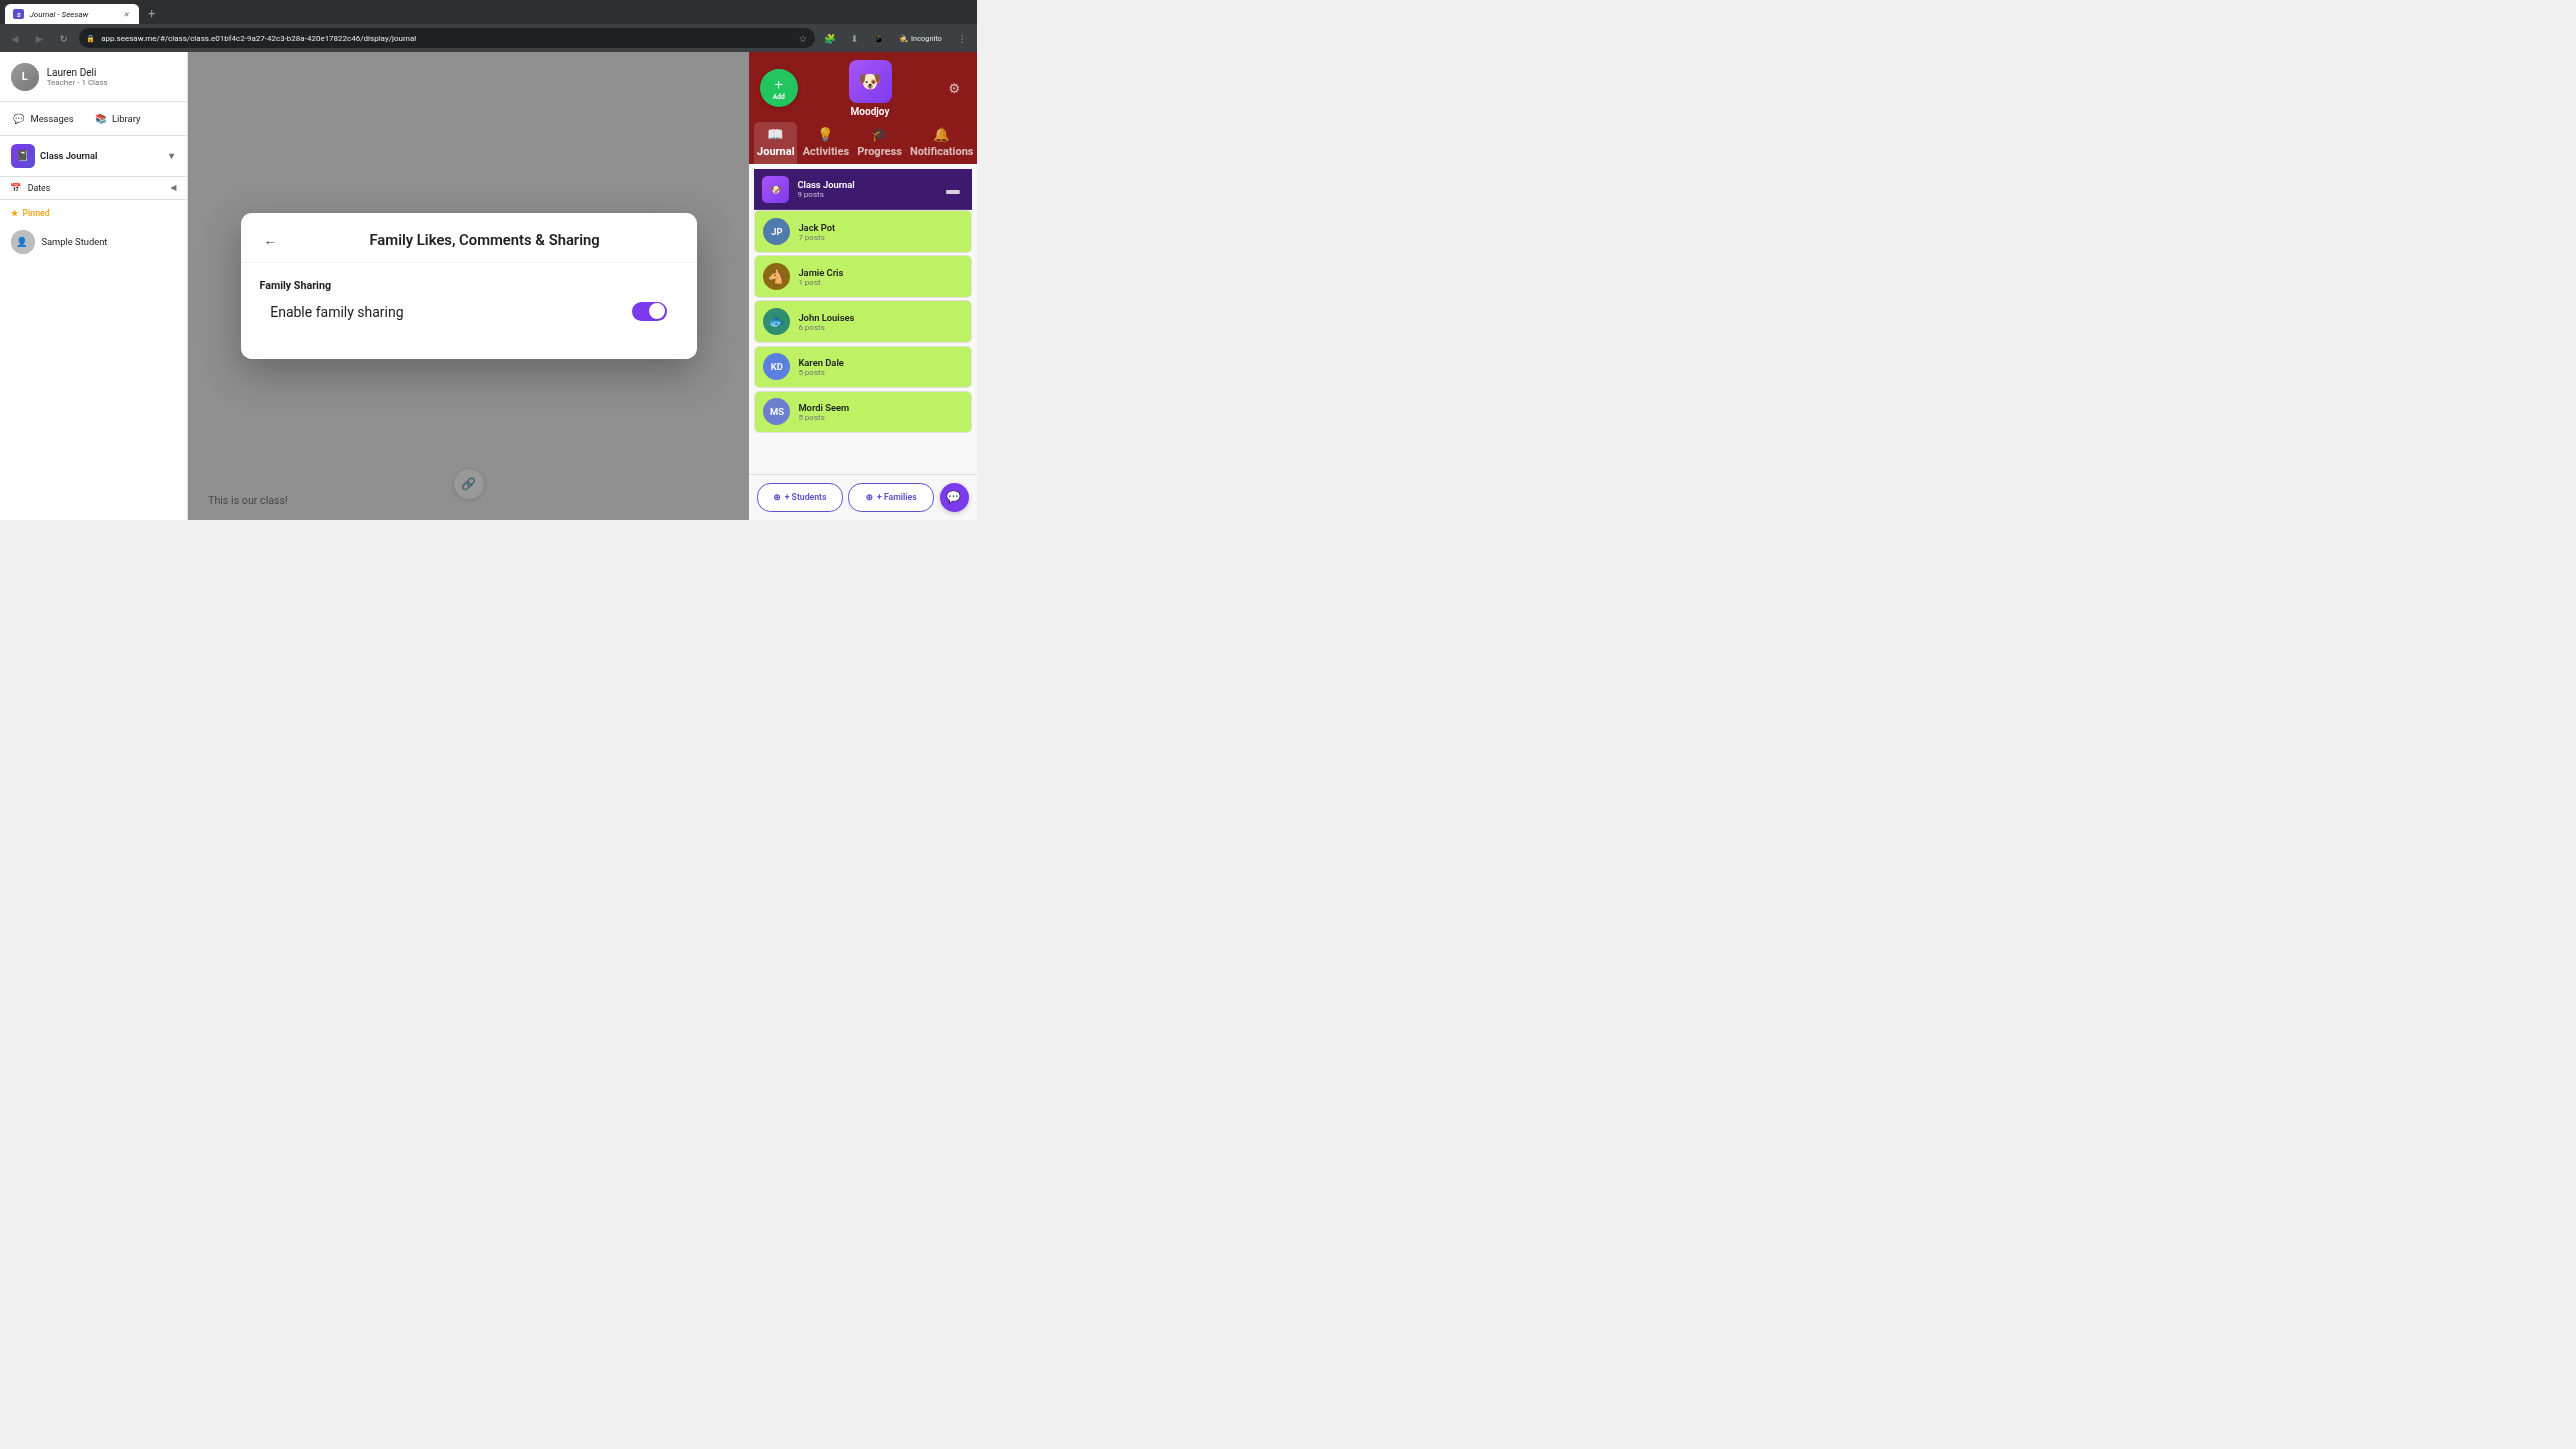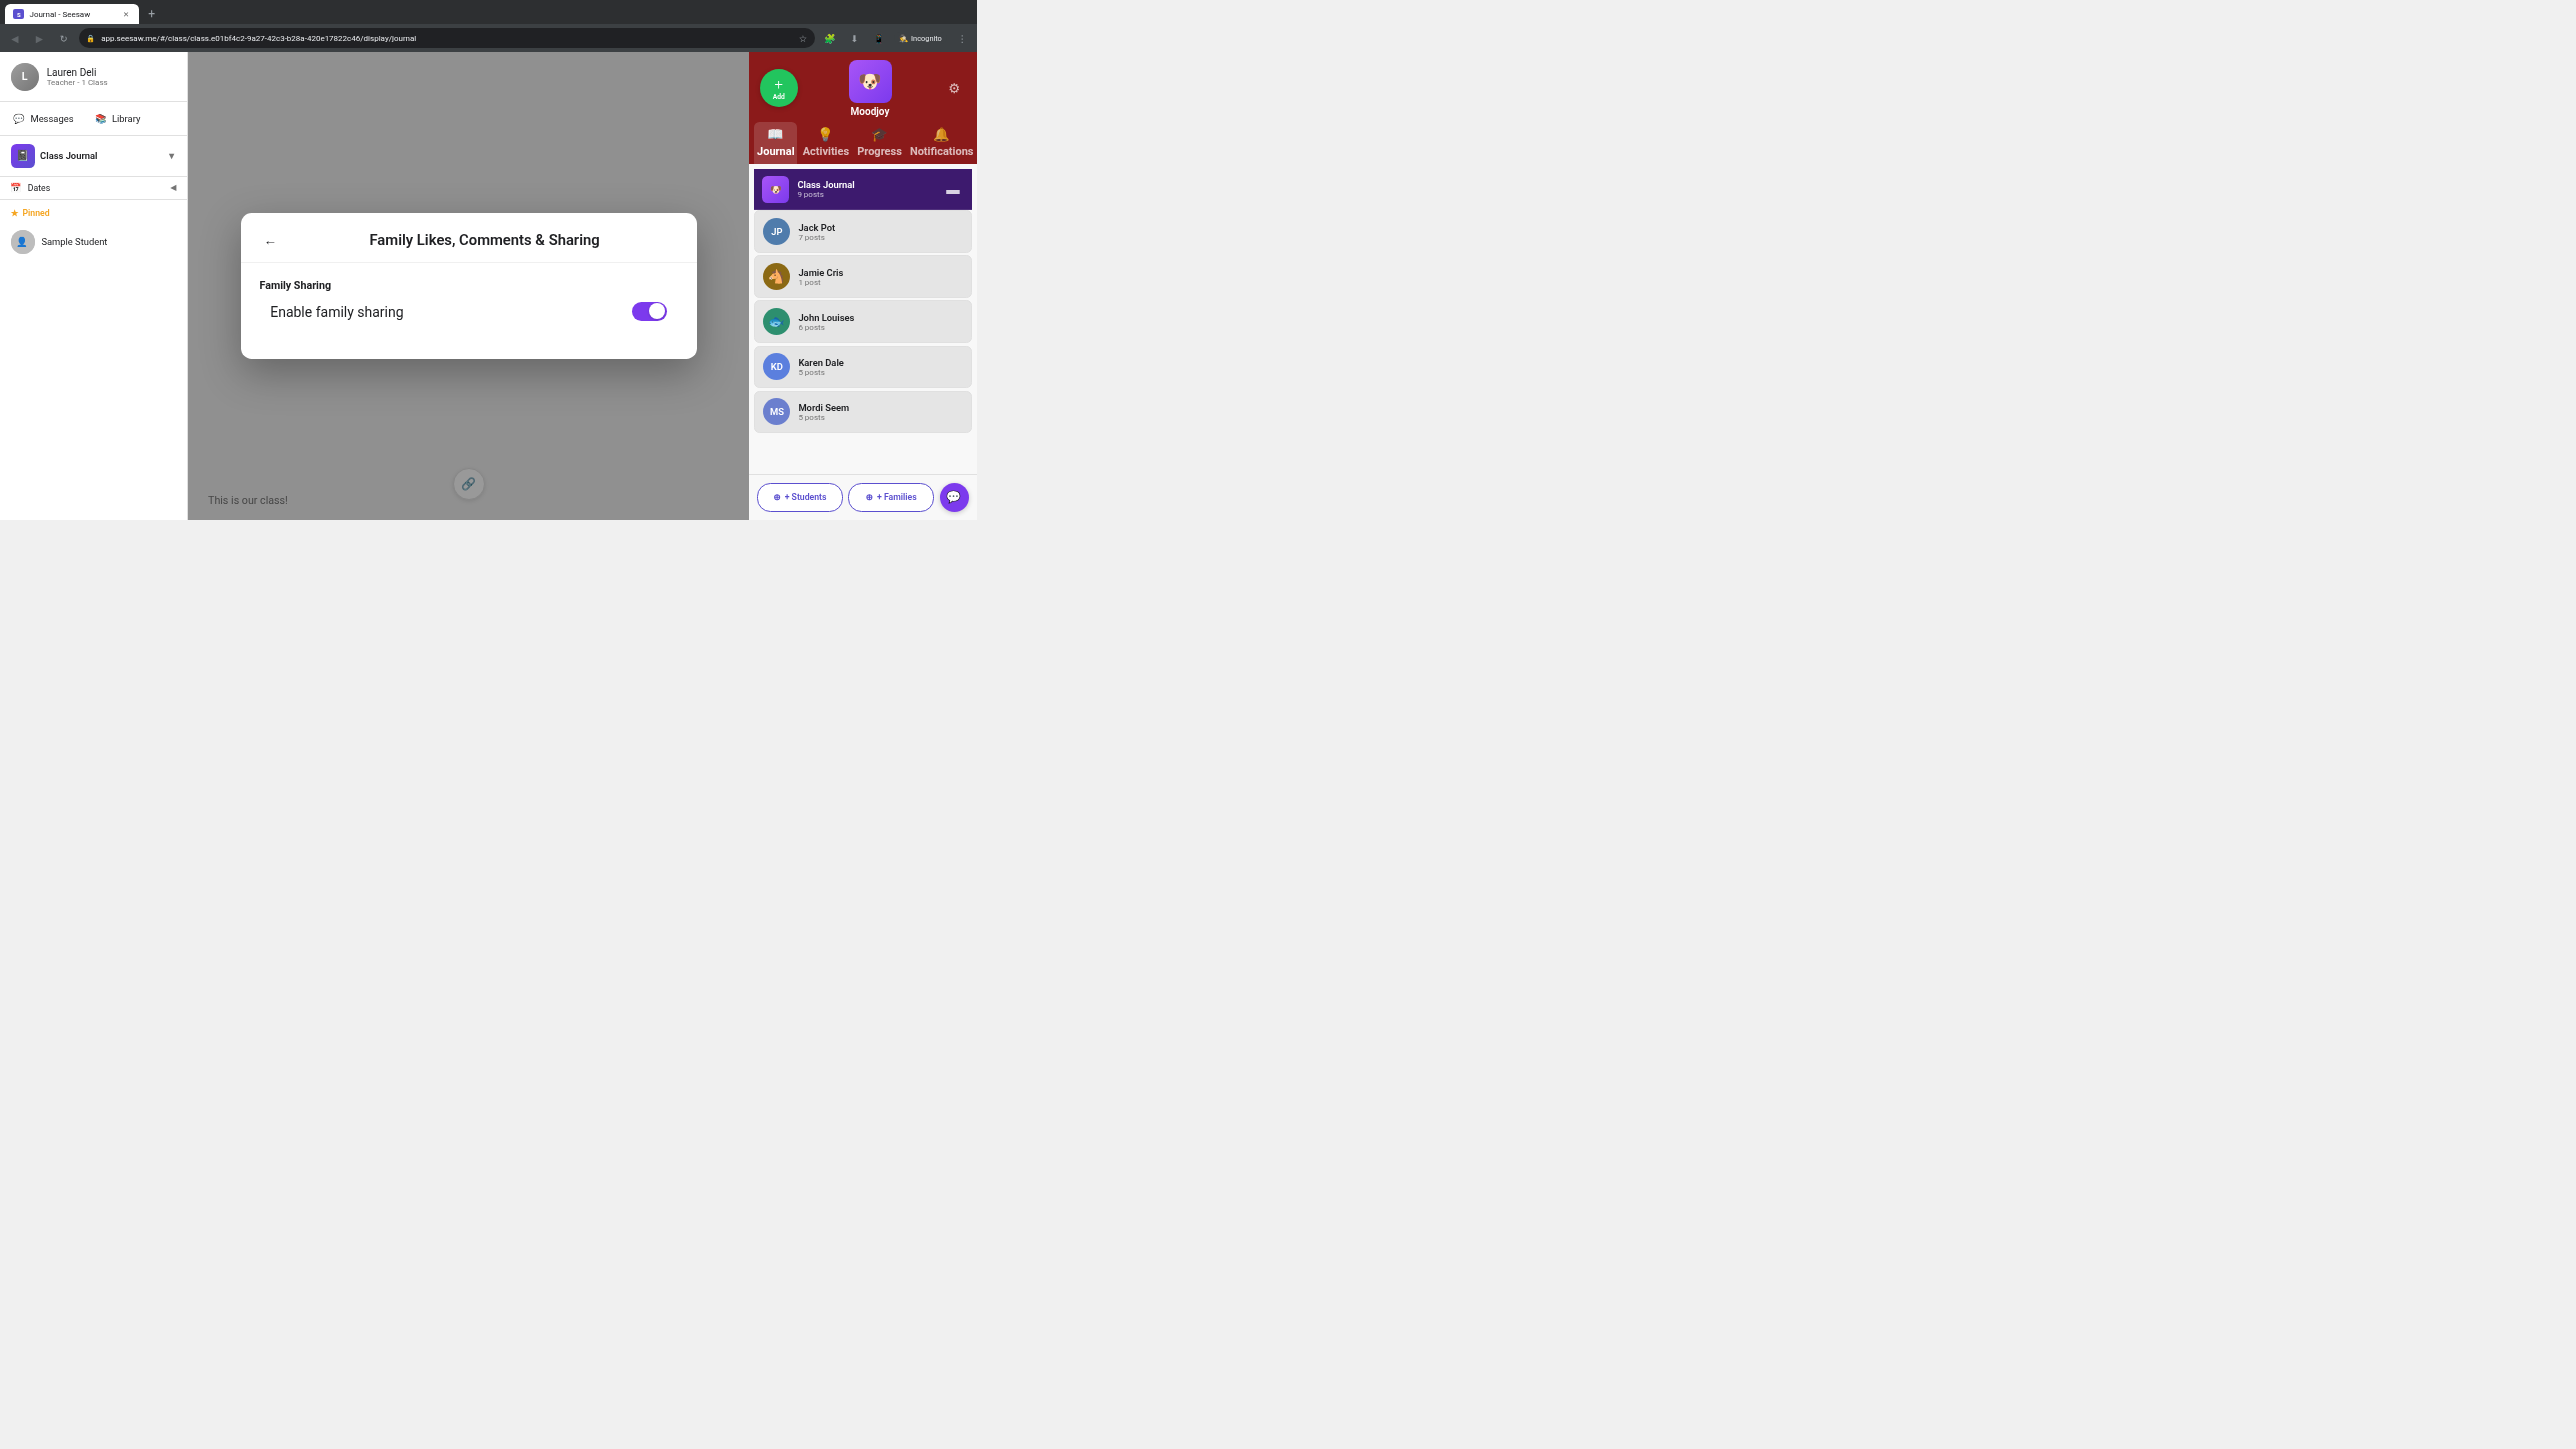--- a/index.html
+++ b/index.html
@@ -25,20 +25,21 @@
       border-radius: 5.4px 5.4px 0 0;
       padding: 0 8px;
       display: flex;
       align-items: center;
       gap: 5.4px;
       min-width: 134px;
       max-width: 174px;
       font-size: 8px;
       color: #202124;
       position: relative;
+      font-style: italic;
     }
     .tab-favicon {
       width: 10.7px; height: 10.7px;
       background: #5b4fcf;
       border-radius: 2px;
       display: flex; align-items: center; justify-content: center;
       color: #fff;
       font-size: 6px;
       font-weight: bold;
     }
@@ -342,21 +343,21 @@
       overflow-y: auto;
       padding: 5.4px;
     }
     .student-row {
       display: flex;
       align-items: center;
       gap: 8px;
       padding: 6.7px 8px;
       border-radius: 5.4px;
       cursor: pointer;
-      background: #e5e5e5;
+      background: #bef264;
       margin-bottom: 2.7px;
       border: 0.7px solid #e0e0e0;
     }
     .student-row-avatar {
       width: 27px; height: 27px;
       border-radius: 50%;
       display: flex; align-items: center; justify-content: center;
       color: #fff;
       font-size: 9.4px;
       font-weight: 600;

